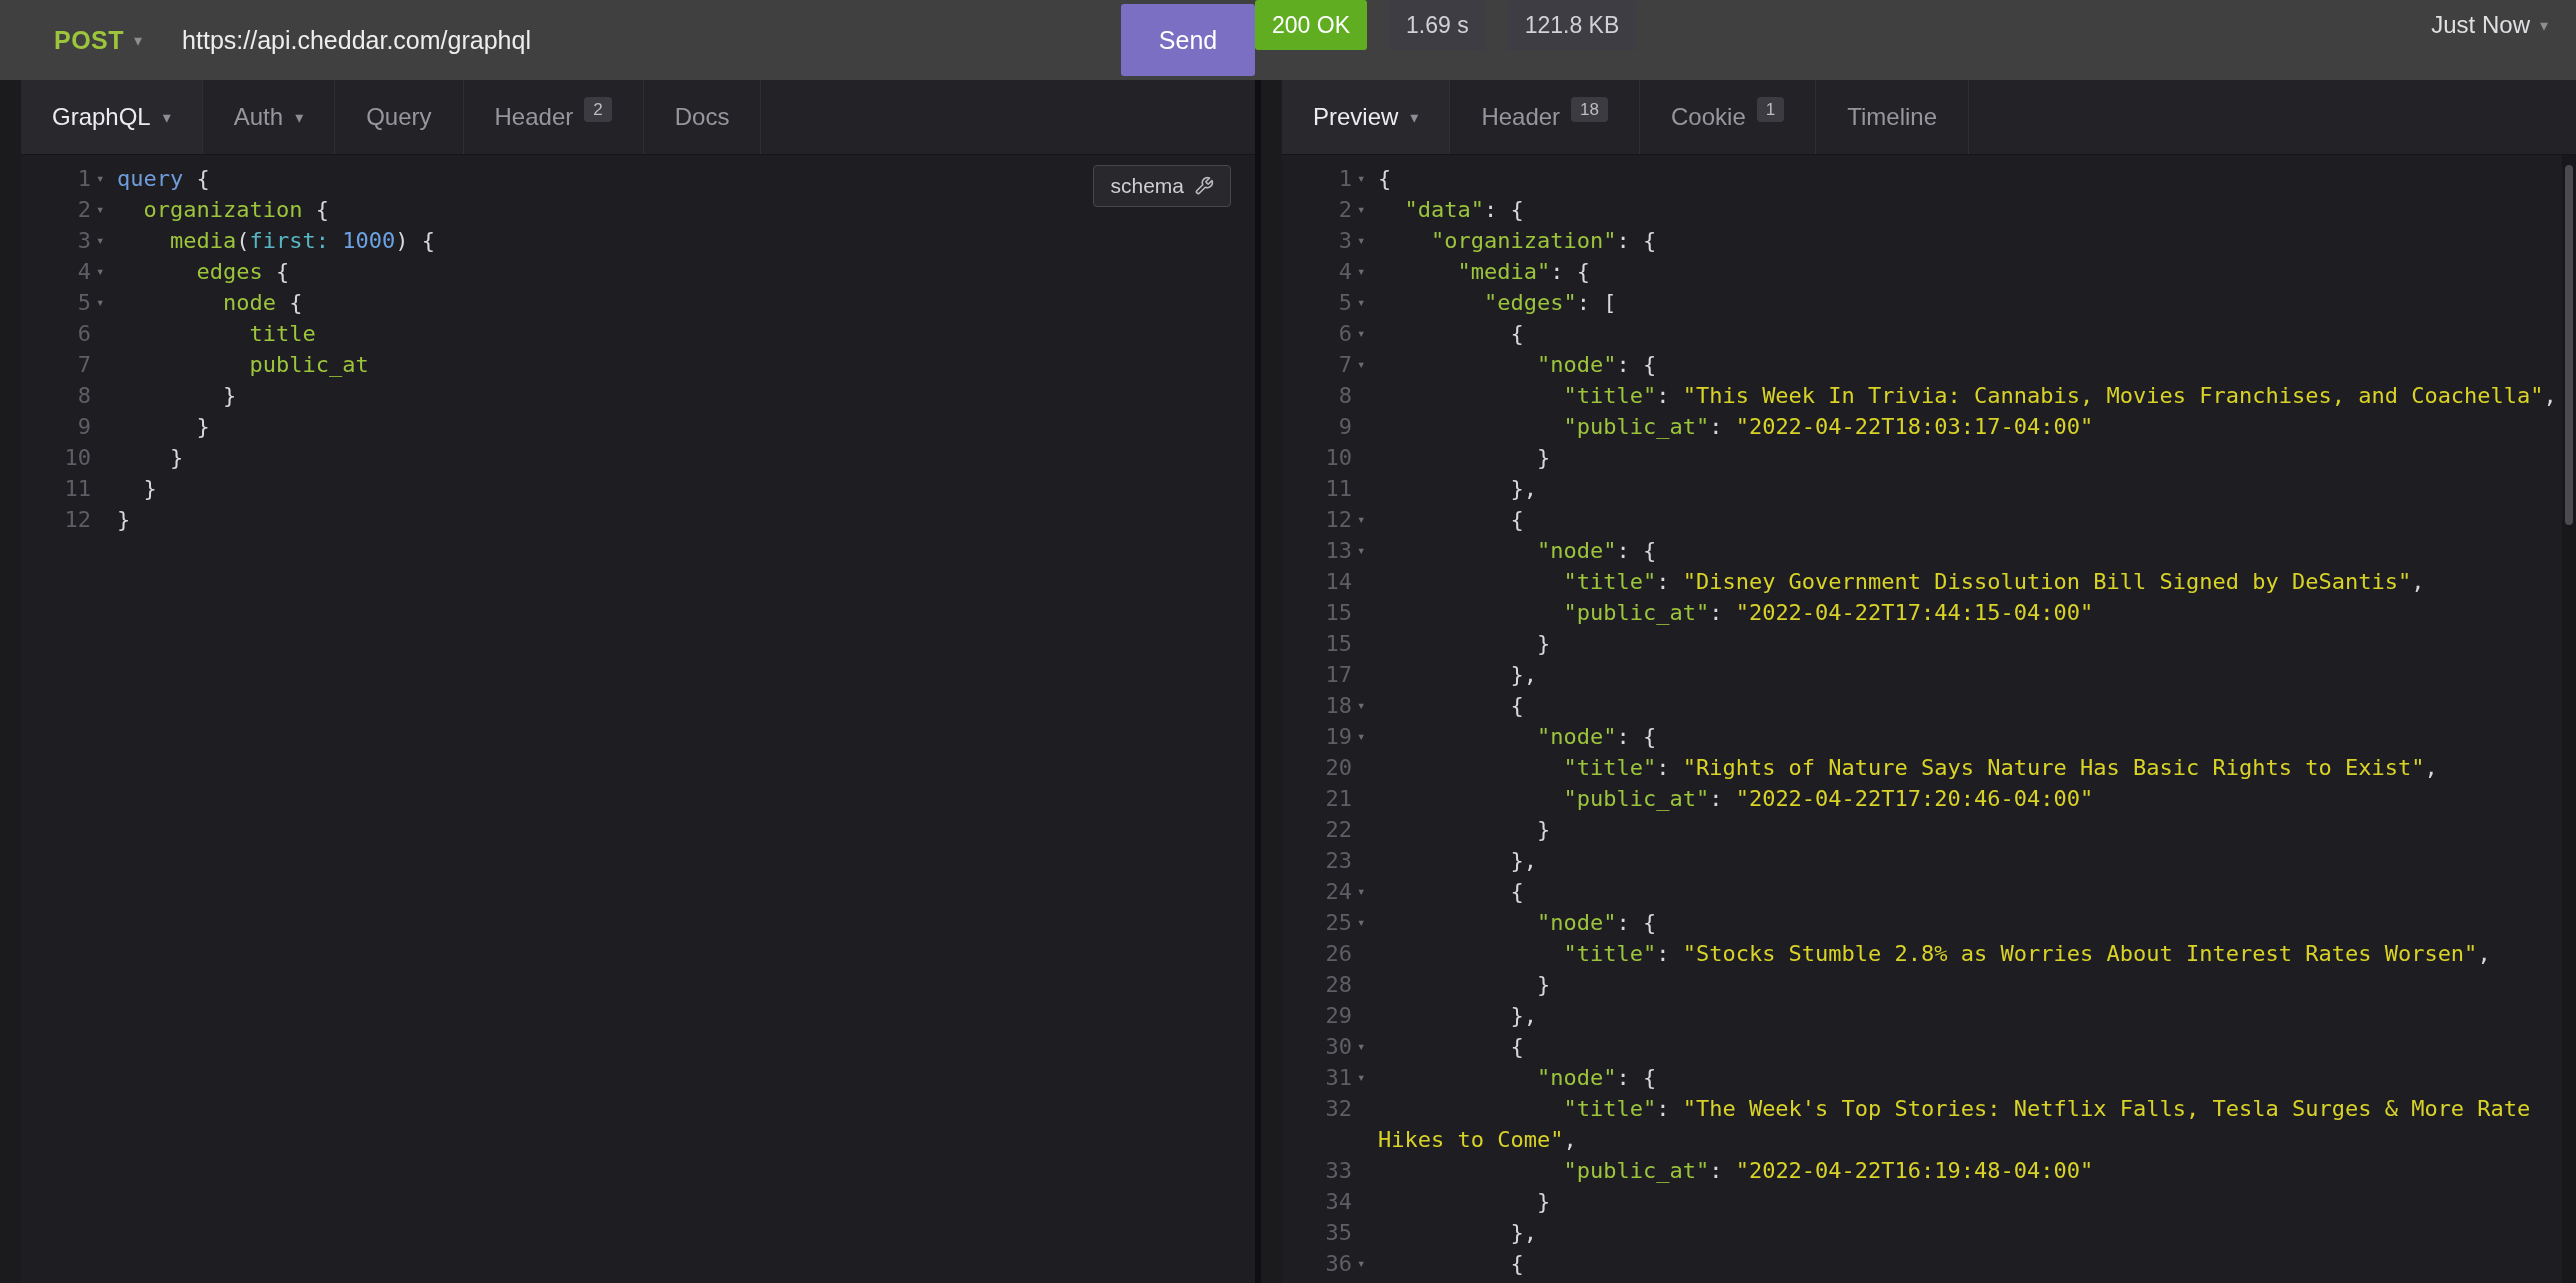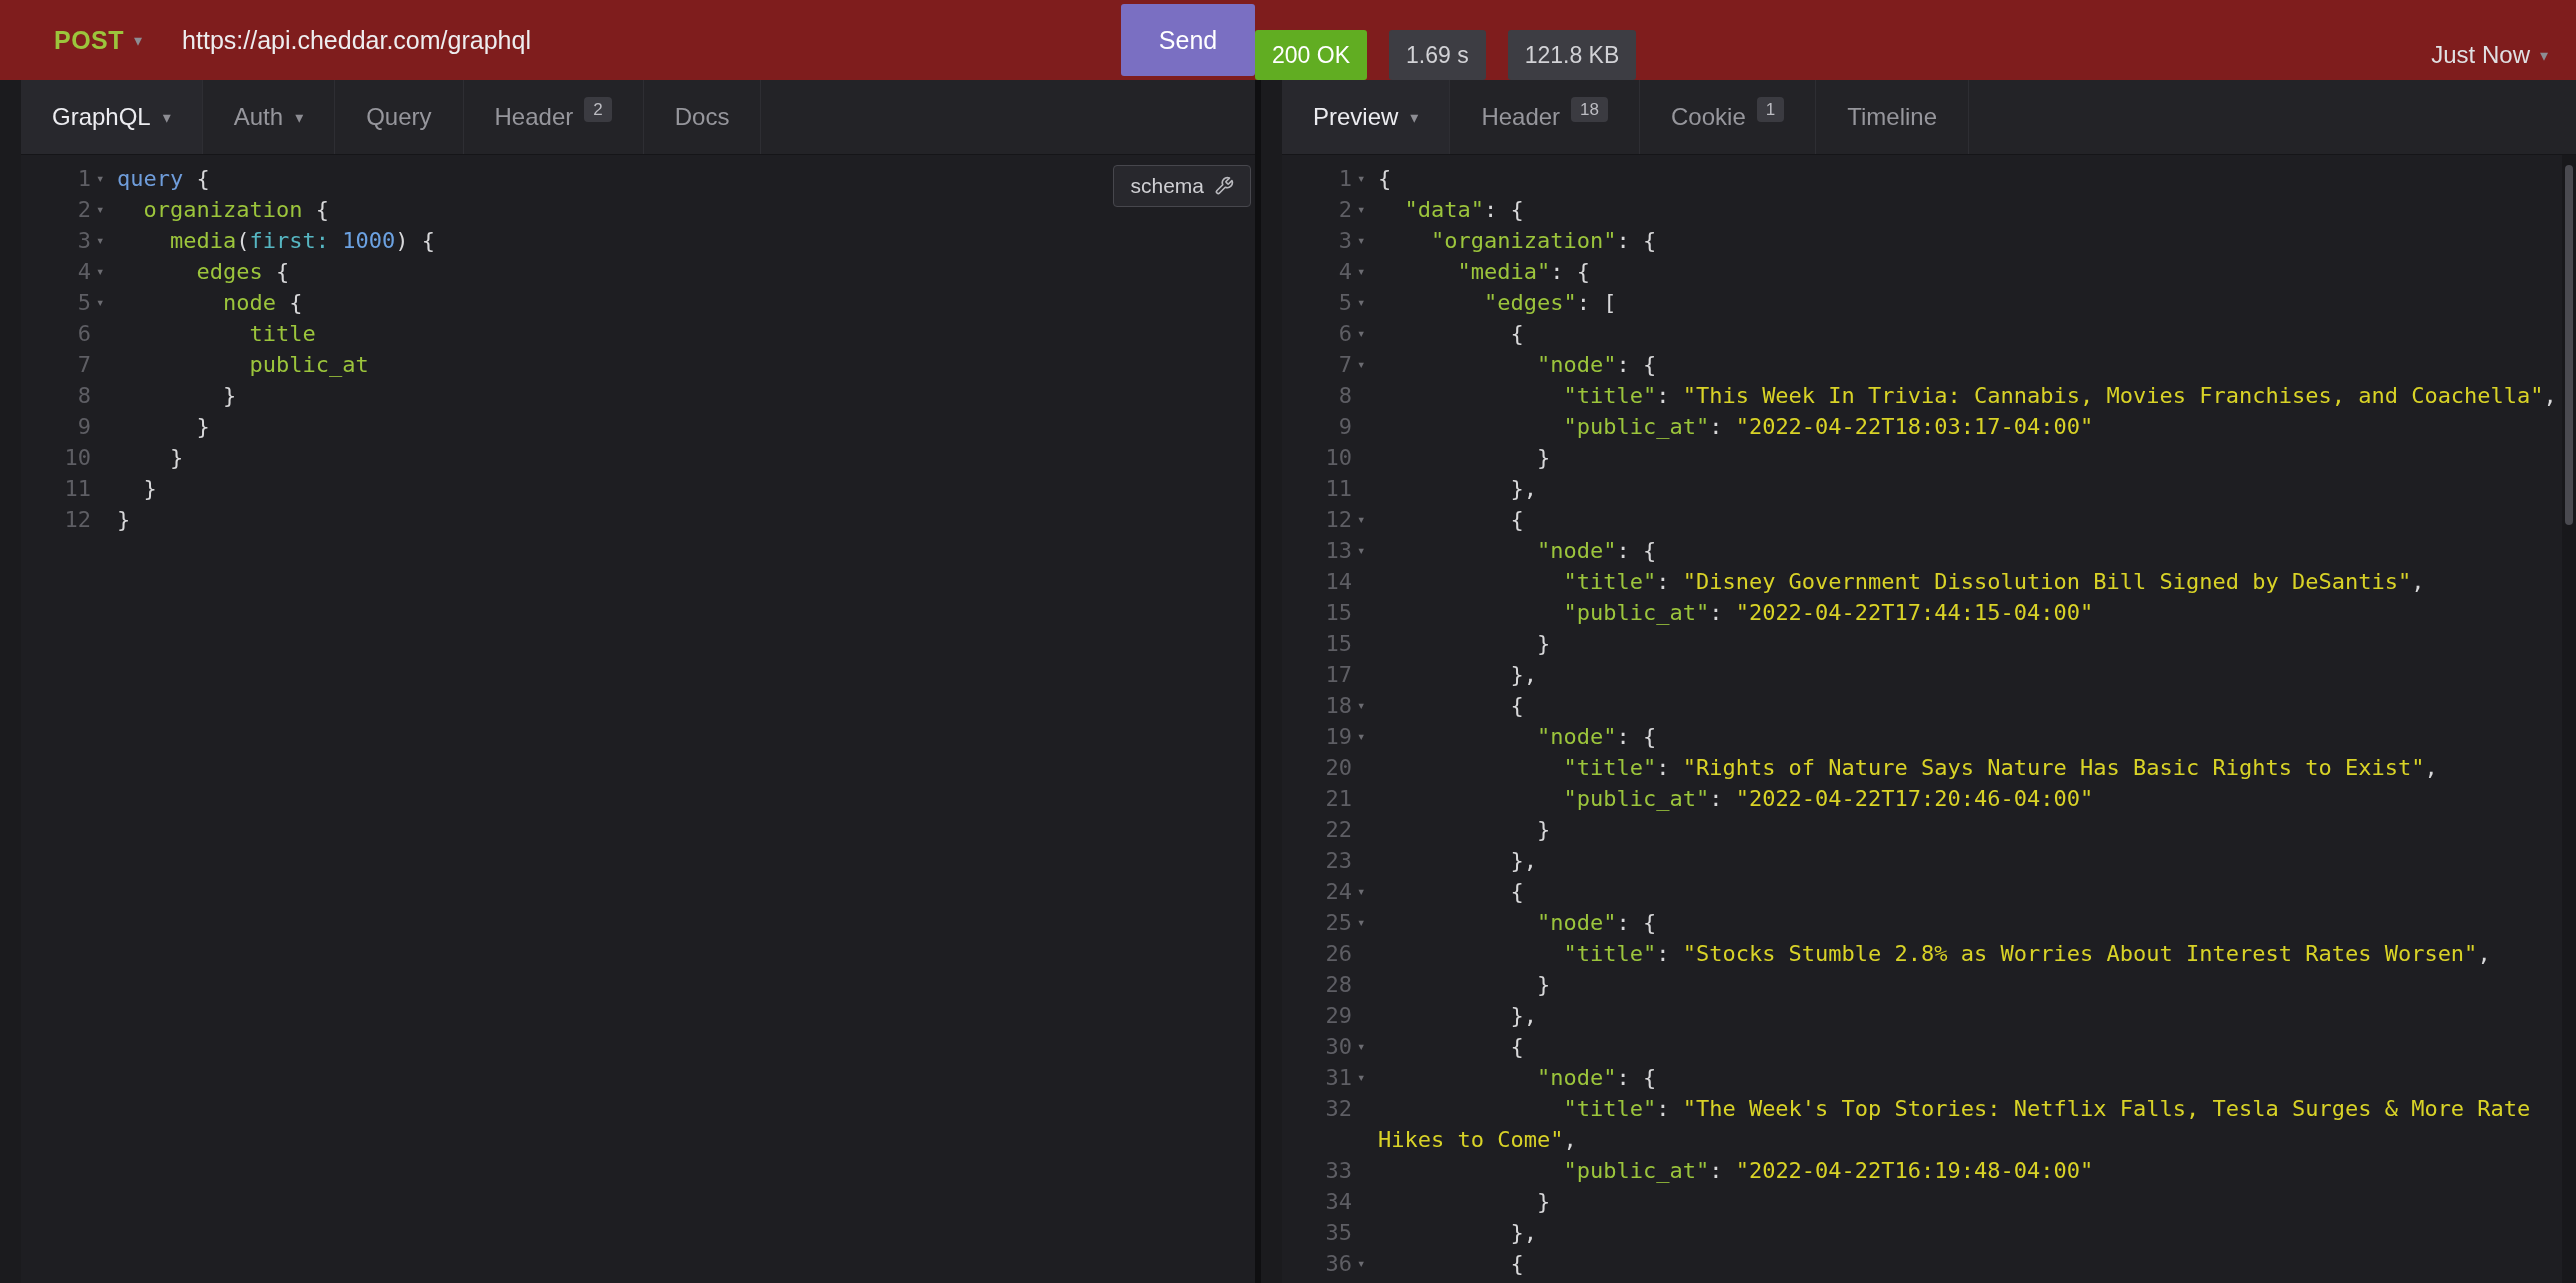--- a/index.html
+++ b/index.html
@@ -14,21 +14,21 @@
   *{box-sizing:border-box;margin:0;padding:0;}
   html,body{width:2576px;height:1283px;overflow:hidden;}
   body{
     background:#1b1b1e;
     font-family:"Liberation Sans", sans-serif;
     color:#e8e8ea;
   }
   .app{width:2576px;height:1283px;display:flex;flex-direction:column;}
 
   
-  .topbar{height:80px;background:#7f1d1d;display:flex;align-items:flex-end;flex:none;}
+  .topbar{height:80px;background:#404040;display:flex;align-items:flex-start;flex:none;}
   .topbar-left{width:1255px;flex:none;display:flex;align-items:center;padding-left:54px;}
   .method{display:flex;align-items:center;cursor:pointer;flex:none;}
   .method-label{color:var(--key-green);font-size:25px;font-weight:600;letter-spacing:0.5px;}
   .caret{color:#8d8d93;font-size:16px;margin-left:10px;}
   .url{flex:1;margin-left:40px;font-size:25px;color:#ededef;white-space:nowrap;overflow:hidden;}
   .send-btn{flex:none;width:134px;height:72px;margin:4px 0;border:none;border-radius:3px;
     background:var(--accent-purple);color:#fff;font-size:25px;font-family:inherit;cursor:pointer;}
   .topbar-right{flex:1;display:flex;align-items:center;padding-right:28px;gap:22px;}
   .badge{display:inline-flex;align-items:center;height:50px;padding:0 17px;border-radius:3px;
     background:#3d3d43;color:#d2d2d6;font-size:23px;}
@@ -61,21 +61,21 @@
   .ctext{flex:1;white-space:pre-wrap;overflow-wrap:break-word;padding-right:16px;min-width:0;}
 
   .tk-kw{color:var(--keyword-blue);}
   .tk-fld{color:var(--key-green);}
   .tk-key{color:var(--key-green);}
   .tk-str{color:var(--string-yellow);}
   .tk-num{color:var(--number-blue);}
   .tk-arg{color:var(--arg-cyan);}
   .tk-pun{color:#d8d8da;}
 
-  .schema-btn{position:absolute;top:10px;right:4px;display:flex;align-items:center;gap:10px;
+  .schema-btn{position:absolute;top:10px;right:24px;display:flex;align-items:center;gap:10px;
     background:#28282d;border:1px solid #47474d;border-radius:4px;color:#cfcfd3;
     font-family:inherit;font-size:21px;padding:8px 16px;cursor:pointer;z-index:2;}
   .schema-btn svg{display:block;}
 
   
   .scrollbar{position:absolute;top:0;right:0;bottom:0;width:14px;background:#18181b;z-index:3;}
   .scroll-thumb{position:absolute;top:10px;right:3px;width:8px;height:360px;border-radius:4px;background:#4a4a50;}
 </style>
 </head>
 <body>

